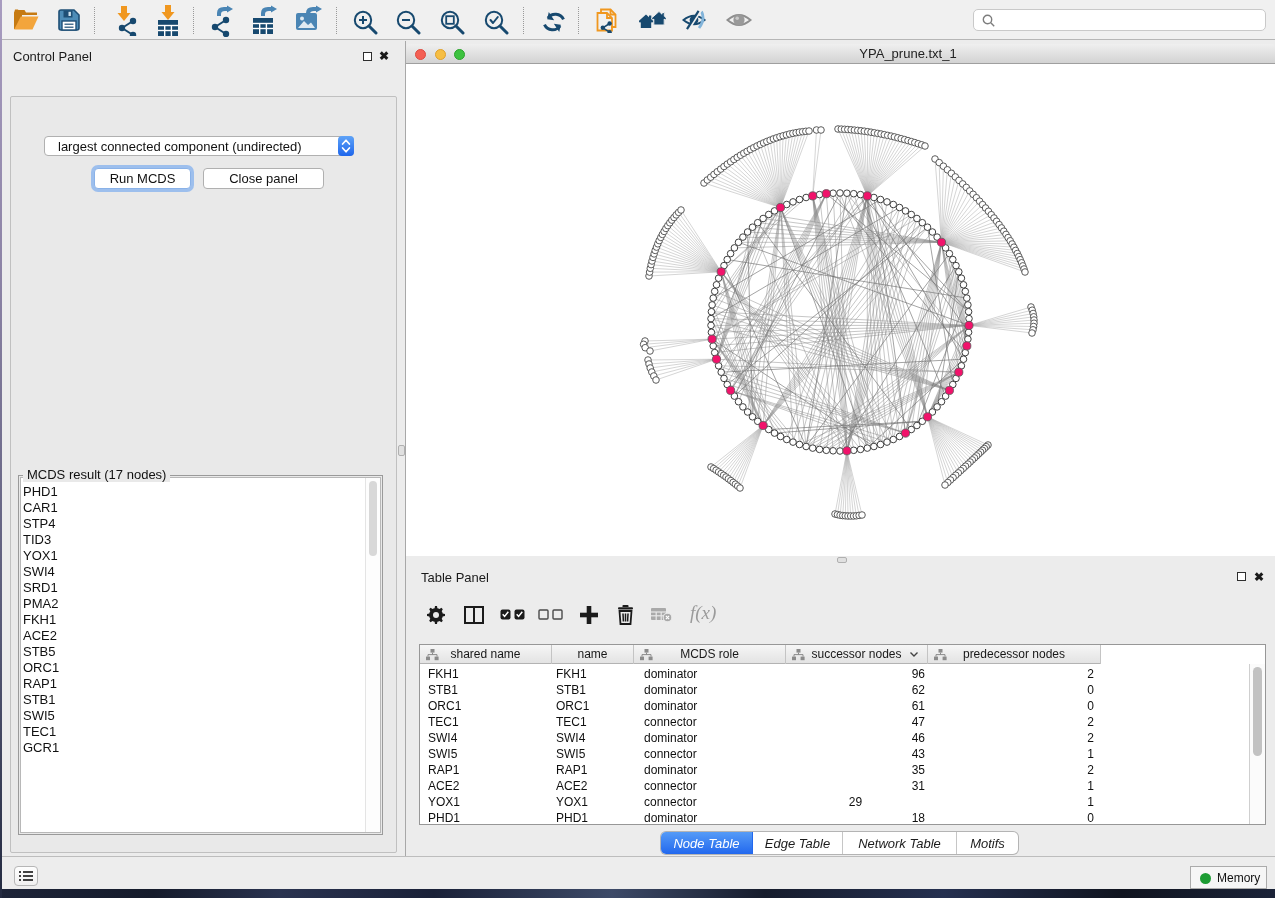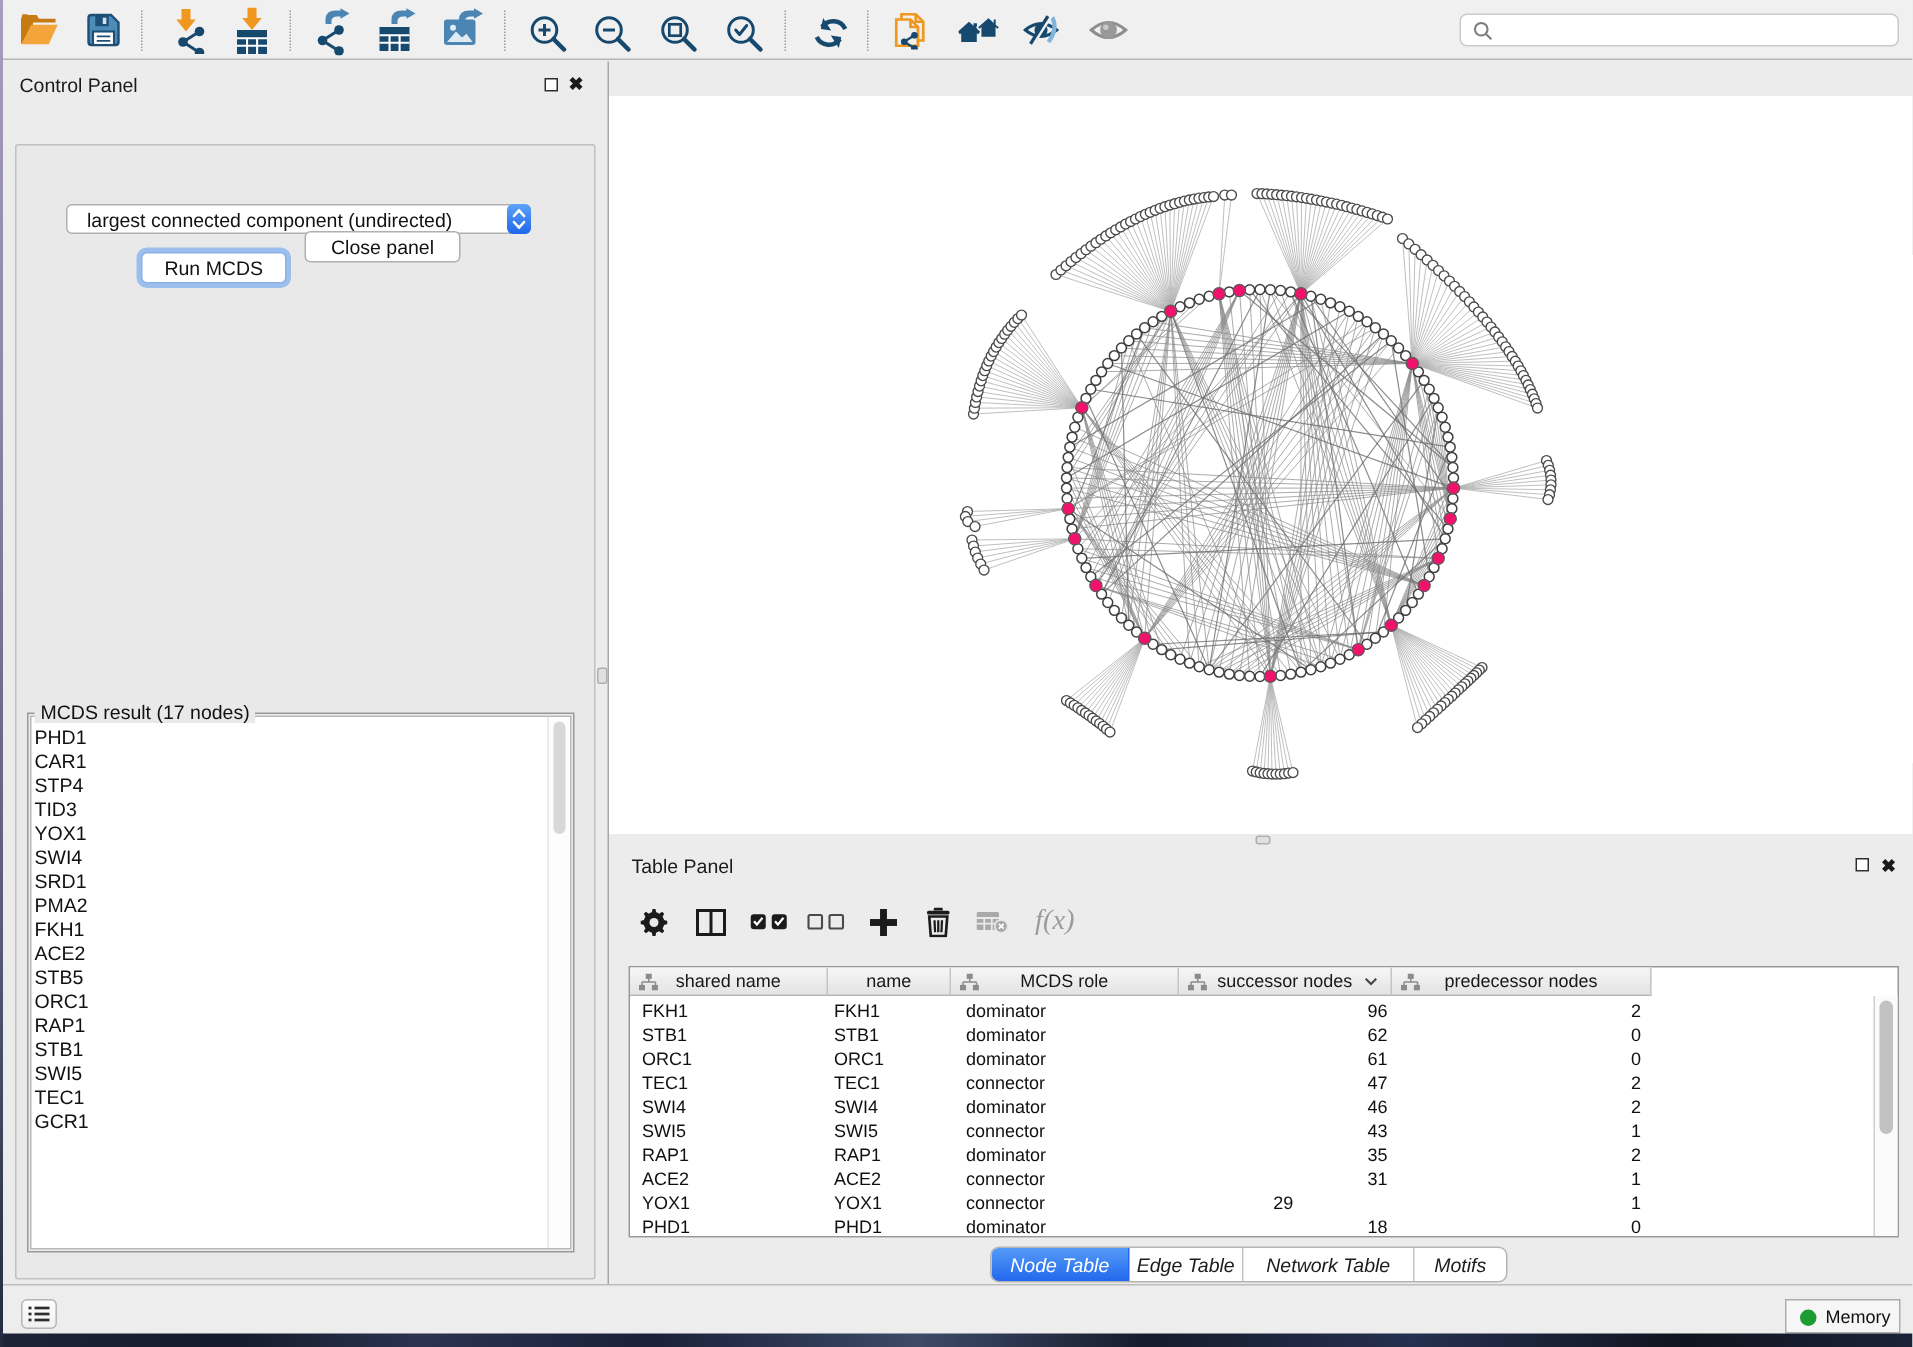--- a/index.html
+++ b/index.html
@@ -228,21 +228,21 @@
   <div class="close-x" style="left:377px; top:8px;">✖</div>
   <div class="subpanel"></div>
   <div class="dropdown">
     <div class="txt">largest connected component (undirected)</div>
     <div class="step"><svg width="16" height="20" viewBox="0 0 16 20">
           <path d="M4.6 8 L8 4.2 L11.4 8" fill="none" stroke="#fff" stroke-width="1.7" stroke-linecap="round" stroke-linejoin="round"></path>
           <path d="M4.6 12 L8 15.8 L11.4 12" fill="none" stroke="#fff" stroke-width="1.7" stroke-linecap="round" stroke-linejoin="round"></path>
         </svg></div>
   </div>
   <div class="btn btn-focus" style="left:92px; top:127px; width:97px;">Run MCDS</div>
-  <div class="btn" style="left:201px; top:113px; width:104px;">Close panel</div>
+  <div class="btn" style="left:201px; top:127px; width:121px;">Close panel</div>
   <div class="groupbox"></div>
   <div class="mcdslist">
     <div class="item" style="top:6px;">PHD1</div>
     <div class="item" style="top:22px;">CAR1</div>
     <div class="item" style="top:38px;">STP4</div>
     <div class="item" style="top:54px;">TID3</div>
     <div class="item" style="top:70px;">YOX1</div>
     <div class="item" style="top:86px;">SWI4</div>
     <div class="item" style="top:102px;">SRD1</div>
     <div class="item" style="top:118px;">PMA2</div>
@@ -256,20 +256,26 @@
     <div class="item" style="top:246px;">TEC1</div>
     <div class="item" style="top:262px;">GCR1</div>
     <div class="sbtrack">
         <div class="sbthumb"></div>
       </div>
   </div>
   <div class="grouptitle">MCDS result (17 nodes)</div>
 </div>
 
 <div class="abs netpanel">
+  <div class="nettitle">
+    <div class="tl" style="left:9px; background:#f45f53; border:1px solid #dd4a3f;"></div>
+    <div class="tl" style="left:28.5px; background:#f6be43; border:1px solid #dfa02c;"></div>
+    <div class="tl" style="left:48px; background:#3dc23f; border:1px solid #2ba32c;"></div>
+    <div style="position:absolute; left:502px; top:2px; transform:translateX(-50%); font-size:13px; color:#222;">YPA_prune.txt_1</div>
+  </div>
   <div class="netcanvas">
 <svg width="869" height="492" viewBox="0 0 869 492" style="position:absolute;left:0;top:0">
 <g stroke="#8b8b8b" stroke-width="0.65" stroke-opacity="0.75">
 <line x1="563.0" y1="261.4" x2="427.1" y2="386.8"></line>
 <line x1="563.0" y1="261.4" x2="420.3" y2="386.3"></line>
 <line x1="563.0" y1="261.4" x2="413.5" y2="385.4"></line>
 <line x1="563.0" y1="261.4" x2="406.7" y2="384.1"></line>
 <line x1="563.0" y1="261.4" x2="400.1" y2="382.5"></line>
 <line x1="563.0" y1="261.4" x2="308.7" y2="288.6"></line>
 <line x1="563.0" y1="261.4" x2="307.2" y2="281.9"></line>
@@ -1139,21 +1145,21 @@
     <div class="trow" style="left:136px;top:165px;">PHD1</div>
     <div class="trow" style="left:224px;top:165px;">dominator</div>
     <div class="trow" style="left:366px;top:165px;width:139px;text-align:right;">18</div>
     <div class="trow" style="left:508px;top:165px;width:166px;text-align:right;">0</div>
     <div class="tsb">
         <div class="tsbthumb"></div>
       </div>
   </div>
   <div class="seg" style="left:255px; top:269px;font-style:italic;">
     <div class="sel" style="width:92px;">Node Table</div>
-    <div style="width:76px;">Edge Table</div>
+    <div style="width:90px;">Edge Table</div>
     <div style="width:114px;">Network Table</div>
     <div style="width:61px;">Motifs</div>
   </div>
 </div>
 
 <div class="abs statusbar">
   <div class="listbtn"><svg width="22" height="18" viewBox="0 0 22 18">
         <g fill="#2d2d2d">
           <rect x="4" y="4.1" width="2" height="1.8"></rect>
           <rect x="8" y="4.1" width="10" height="1.8"></rect>

